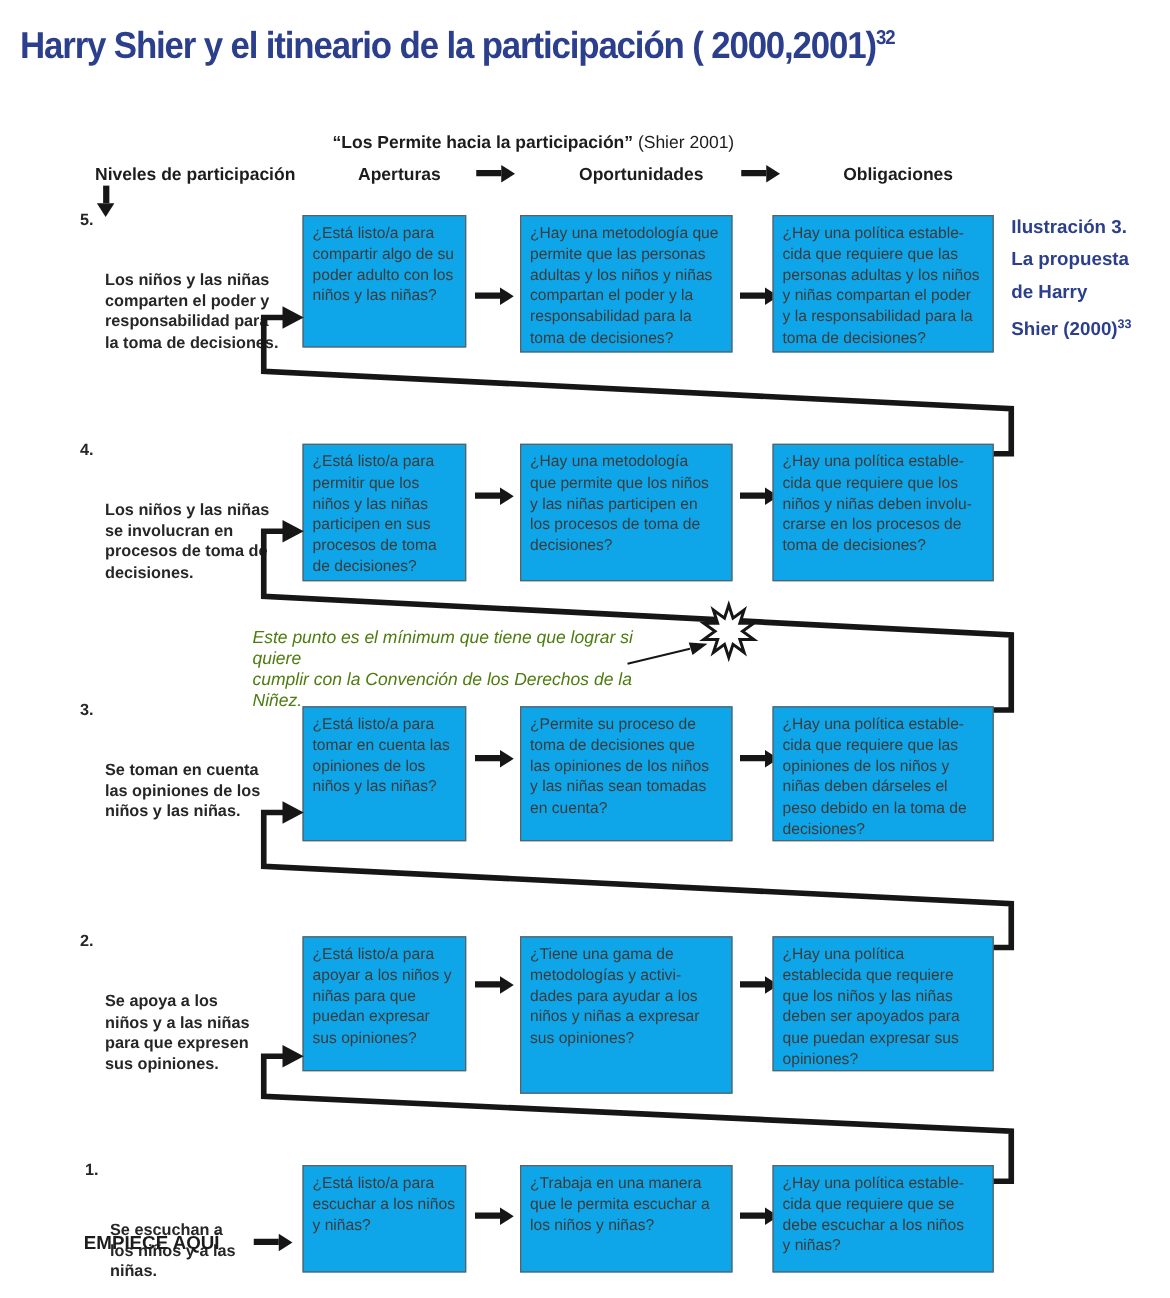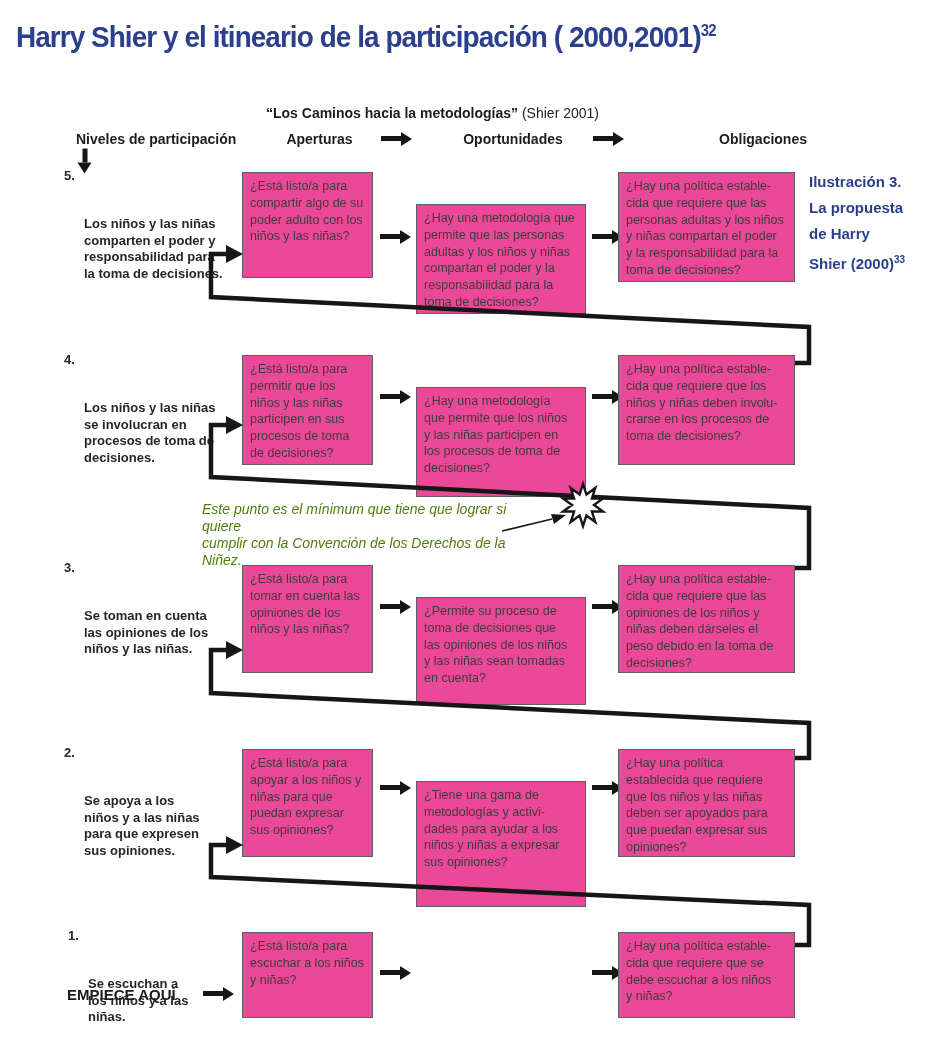--- a/index.html
+++ b/index.html
@@ -16,40 +16,40 @@
   }
   .doc-title sup{font-size:16px;}
   
   .subtitle{left:266px;top:105px;font-size:14px;color:#1c1c1c;white-space:nowrap;}
   .subtitle .b{font-weight:700;}
   
   .colhead{font-size:14px;font-weight:700;color:#1c1c1c;top:131px;white-space:nowrap;padding-left:12px;}
   .ch-levels{left:64px;}
   .ch-1{left:242px;width:131px;text-align:center;}
   .ch-2{left:416px;width:170px;text-align:center;}
-  .ch-3{left:618px;width:177px;text-align:right;}
+  .ch-3{left:618px;width:177px;text-align:center;}
   
   .fatarrow{position:absolute;width:20px;height:5px;background:#161616;}
   .fatarrow::after{
     content:"";position:absolute;left:100%;top:50%;transform:translateY(-50%);
     border-left:11px solid #161616;border-top:7px solid transparent;border-bottom:7px solid transparent;
   }
   .downarrow{transform:rotate(90deg);transform-origin:center;width:14px;}
   
   .level{display:flex;gap:5px;font-size:13px;line-height:16.5px;font-weight:700;color:#262626;left:64px;width:175px;}
   .level .num{flex:0 0 15px;}
   .level .txt{white-space:pre-line;margin-top:48px;}
   
   .qbox{
-    border:1.5px solid #5f5f5f;background:#ec4899;color:#3c3c3c;
+    border:1.5px solid #5f5f5f;background:#0ea5e9;color:#3c3c3c;
     font-size:12.5px;line-height:16.8px;padding:5px 5px 5px 7px;white-space:pre-line;
     box-sizing:border-box;
   }
   .c1{left:242px;width:131px;}
-  .c2{left:416px;width:170px;margin-top:32px;}
+  .c2{left:416px;width:170px;}
   .c3{left:618px;width:177px;}
   
   .note{left:202px;top:501px;width:320px;font-size:14px;line-height:17px;font-style:italic;color:#4d7c0f;white-space:pre-line;}
   
   .start{left:67px;top:986px;font-size:15px;font-weight:700;color:#1c1c1c;white-space:nowrap;}
   
   .annot{left:809px;top:169px;width:103px;font-size:15px;font-weight:700;color:#2b3f8c;line-height:26px;}
   .annot sup{font-size:10px;}
   
   #overlay{position:absolute;left:0;top:0;pointer-events:none;}
@@ -57,21 +57,21 @@
 </head>
 <body>
 
 <div id="stage">
 
   <div class="abs doc-title">
     <span>Harry Shier y el itineario de la participación ( 2000,2001)</span><sup>32</sup>
   </div>
 
   <div class="abs subtitle">
-    <span class="b">“Los Caminos hacia la metodologías”</span><span> (Shier 2001)</span>
+    <span class="b">“Los Permite hacia la participación”</span><span> (Shier 2001)</span>
   </div>
 
   <div class="abs colhead ch-levels">Niveles de participación</div>
   <div class="abs colhead ch-1">Aperturas</div>
   <div class="abs colhead ch-2">Oportunidades</div>
   <div class="abs colhead ch-3">Obligaciones</div>
 
   <div class="fatarrow" style="left:381px;top:136px;"></div>
   <div class="fatarrow" style="left:593px;top:136px;"></div>
   <div class="fatarrow downarrow" style="left:78px;top:153px;"></div>
@@ -191,20 +191,23 @@
   <div class="abs level" style="top:928px;left:68px;">
     <span class="num">1.</span>
     <span class="txt">Se escuchan a
 los niños y a las
 niñas.</span>
   </div>
   <div class="abs qbox c1" style="top:932px;height:86px;">¿Está listo/a para
 escuchar a los niños
 y niñas?</div>
   <div class="fatarrow" style="left:380px;top:970px;"></div>
+  <div class="abs qbox c2" style="top:932px;height:86px;">¿Trabaja en una manera
+que le permita escuchar a
+los niños y niñas?</div>
   <div class="fatarrow" style="left:592px;top:970px;"></div>
   <div class="abs qbox c3" style="top:932px;height:86px;">¿Hay una política estable-
 cida que requiere que se
 debe escuchar a los niños
 y niñas?</div>
 
   <div class="abs start">EMPIECE AQUÍ</div>
   <div class="fatarrow" style="left:203px;top:991px;"></div>
 
   <svg id="overlay" width="936" height="1038" viewBox="0 0 936 1038">

